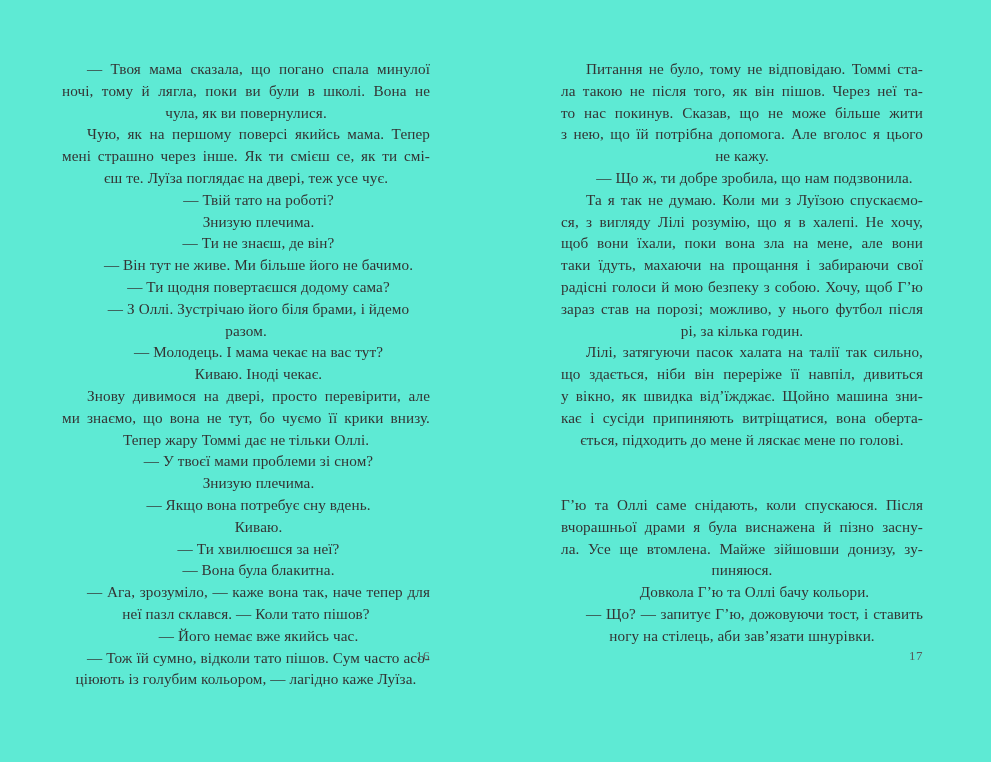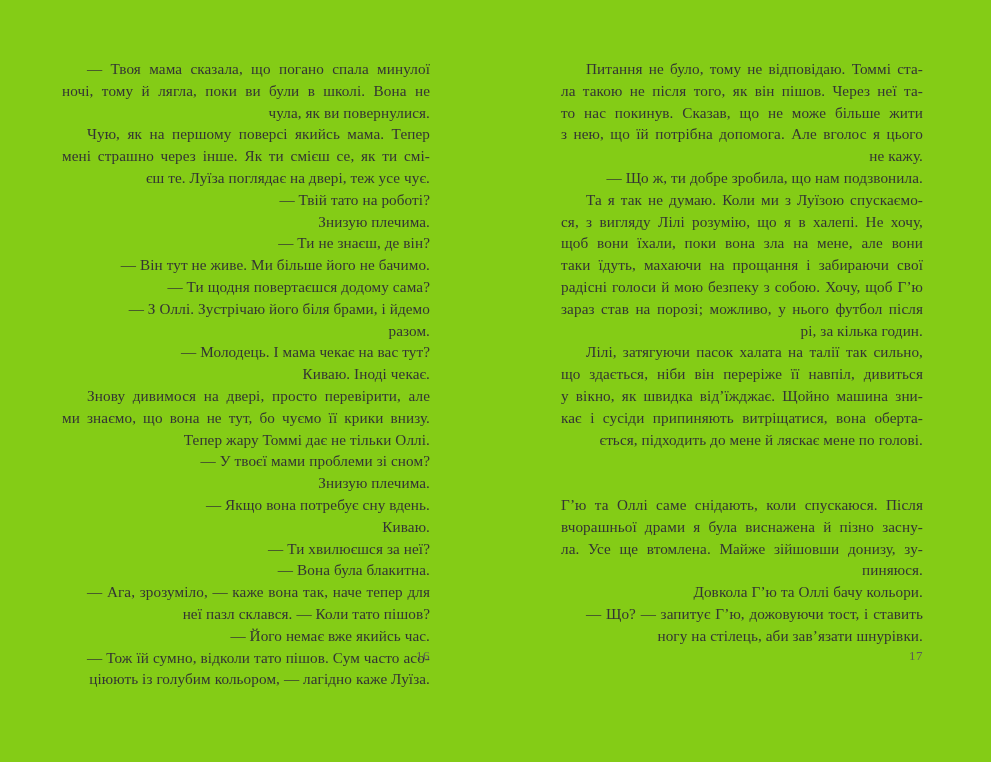--- a/index.html
+++ b/index.html
@@ -4,35 +4,35 @@
 <style>
   html, body {
     margin: 0;
     padding: 0;
     background: #ffffff;
   }
   .spread {
     position: relative;
     width: 991px;
     height: 762px;
-    background: #84cc16;
+    background: #5eead4;
     font-family: "Liberation Serif", "DejaVu Serif", serif;
     color: #343434;
     overflow: hidden;
   }
   .page {
     position: absolute;
     top: 58px;
   }
   .page-left  { left: 62px;  width: 368px; }
   .page-right { left: 561px; width: 362px; }
   .line {
     font-size: 15.2px;
     line-height: 21.8px;
-    text-align: right;
+    text-align: center;
     letter-spacing: 0.1px;
   }
   .line.just {
     text-align: justify;
     text-align-last: justify;
   }
   .line.indent { text-indent: 25px; }
   .gap { height: 43.6px; }
   .page-number {
     position: absolute;

